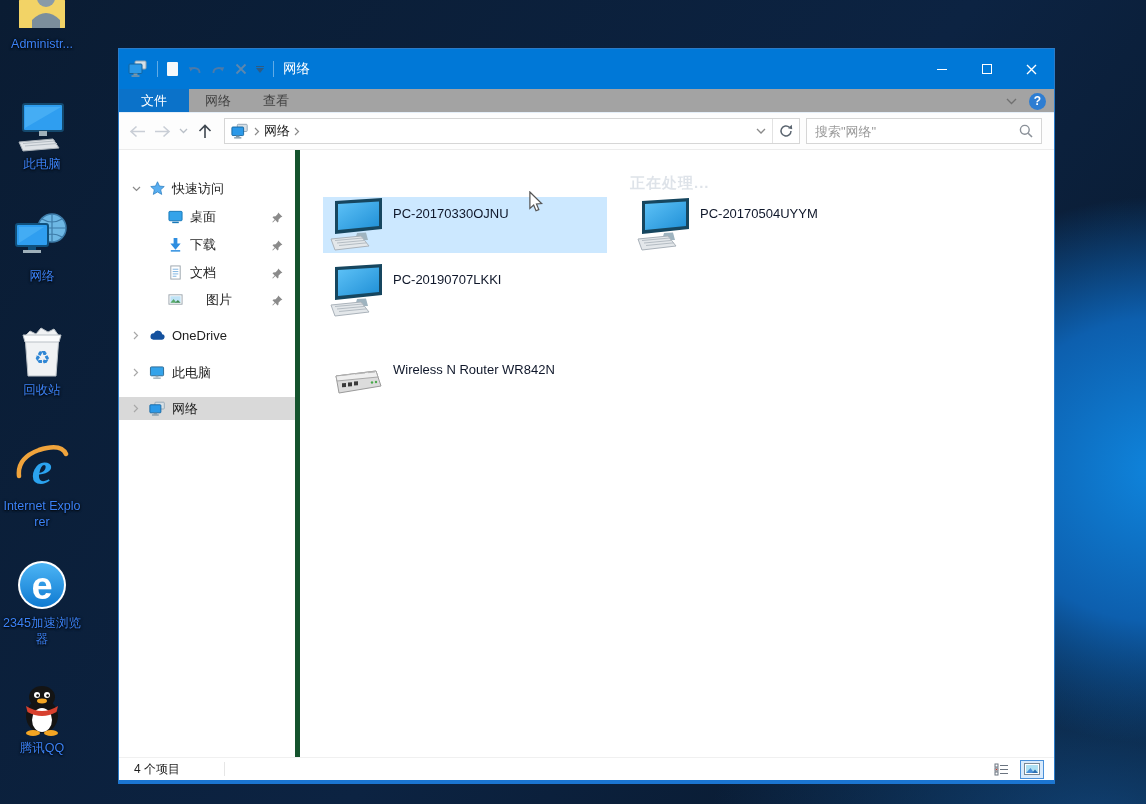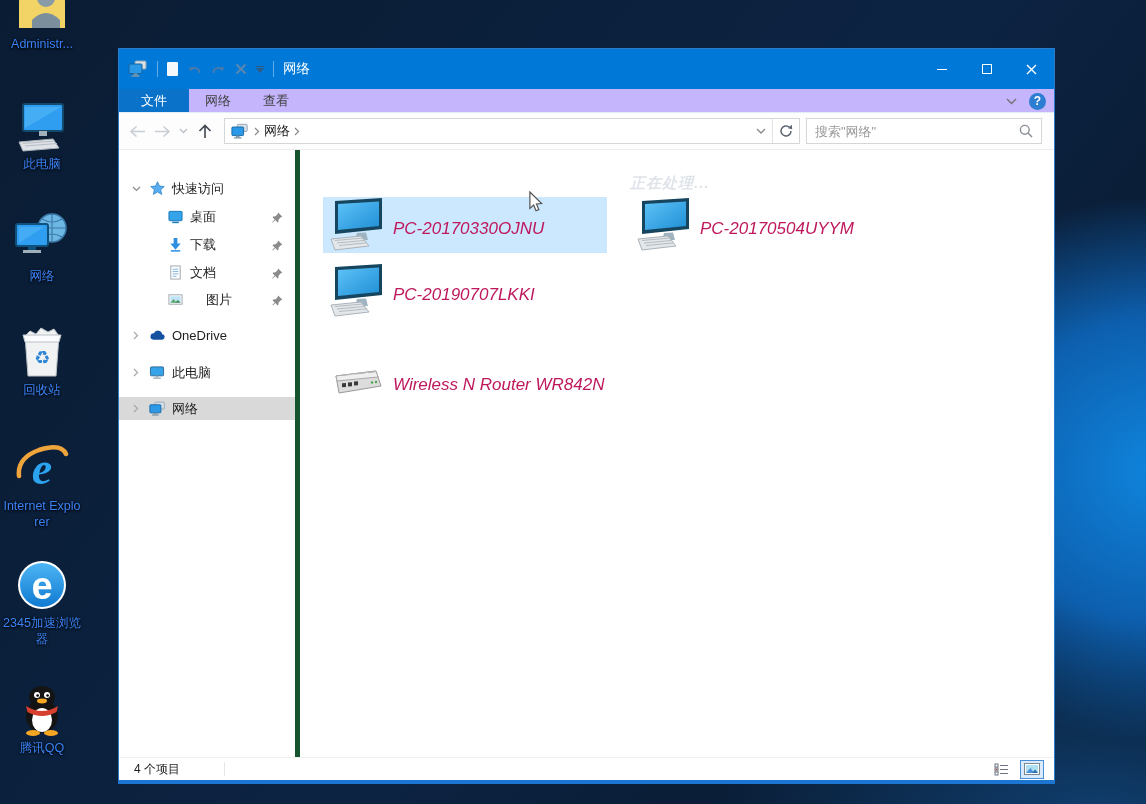--- a/index.html
+++ b/index.html
@@ -29,21 +29,21 @@
   .titlebar { height:40px; background:#0078d7; display:flex; align-items:center; color:#fff; flex:0 0 auto; }
   .qat { display:flex; align-items:center; gap:9px; padding-left:9px; }
   .qat-sep { width:1px; height:16px; background:rgba(255,255,255,.38); }
   .doc-ic { width:11px; height:14px; background:#f5f8fa; border-radius:1px; }
   .win-title { font-size:13.5px; margin-left:9px; }
   .caption-btns { margin-left:auto; display:flex; height:100%; }
   .cap-btn { width:45px; height:100%; display:flex; align-items:center; justify-content:center; }
   .min-glyph { width:10px; height:1px; background:#fff; }
   .max-glyph { width:10px; height:10px; border:1px solid #fff; }
 
-  .tabrow { height:24px; background:#c4b5fd; display:flex; align-items:stretch; border-bottom:1px solid #e4eef8; flex:0 0 auto; position:relative; }
+  .tabrow { height:24px; background:#a3a3a3; display:flex; align-items:stretch; border-bottom:1px solid #e4eef8; flex:0 0 auto; position:relative; }
   .tab { padding:0 16px; font-size:13px; color:#444; display:flex; align-items:center; }
   .tab.active { background:#0b72c9; color:#fff; padding:0 22px; }
   .ribbon-right { position:absolute; right:8px; top:0; height:24px; display:flex; align-items:center; gap:12px; }
   .help-btn { width:17px; height:17px; border-radius:50%; background:#2d7dd2; color:#fff; font-size:12px; font-weight:bold;
               display:flex; align-items:center; justify-content:center; }
 
   .addr-row { height:37px; background:#fdfdfd; display:flex; align-items:center; padding:0 12px 0 10px;
               border-bottom:1px solid #ececec; flex:0 0 auto; gap:6px; }
   .nav-arrows { display:flex; align-items:center; gap:8px; margin-right:6px; }
   .addr-box { flex:1; height:26px; border:1px solid #d6d6d6; background:#fff; display:flex; align-items:center; padding-left:6px; }
@@ -62,29 +62,29 @@
   .nav-row.selected { background:#d9d9d9; }
   .nv-chev { width:14px; margin-left:10px; display:flex; justify-content:center; }
   .nv-ic { width:18px; margin-left:5px; display:flex; justify-content:center; }
   .nv-label { margin-left:6px; white-space:nowrap; }
   .nav-row.child { padding-left:47px; }
   .nav-row.child .nv-ic { margin-left:0; }
   .pin { position:absolute; right:12px; top:6px; }
   .nr-qa { top:27px; } .nr-desktop { top:55px; } .nr-down { top:83px; } .nr-docs { top:111px; } .nr-pics { top:138px;gap:16px; }
   .nr-od { top:174px; } .nr-pc { top:211px; } .nr-net { top:247px; }
 
-  .main-pane { position:absolute; left:181px; top:0; right:0; bottom:0; background:#fff; overflow:hidden;font-style:italic; }
+  .main-pane { position:absolute; left:181px; top:0; right:0; bottom:0; background:#fff; overflow:hidden; }
   .grp { position:absolute; left:8px; right:0; height:20px; display:flex; align-items:center; font-size:13.5px; color:#2b4a73; }
   .grp .rule { flex:1; height:1px; background:#e2e2e2; margin:0 14px 0 8px; }
   .grp-label { margin-left:5px; }
   .g1 { top:12px; } .g2 { top:179px; }
   .tile { position:absolute; width:284px; height:56px; display:flex; }
   .tile.selected { background:#cce8ff; }
   .tile-ic { width:70px; display:flex; align-items:center; justify-content:center; }
-  .tile-label { font-size:17px; color:#be185d; padding-top:22px; }
+  .tile-label { font-size:13px; color:#0f172a; padding-top:9px; }
   .t1 { left:23px; top:47px; } .t2 { left:330px; top:47px; } .t3 { left:23px; top:113px; }
   .t4 { left:23px; top:203px; height:58px; }
   .watermark { position:absolute; left:330px; top:24px; font-size:15px; font-weight:bold; letter-spacing:1px;
                color:#aab6c6; opacity:.38; }
   .cursor { position:absolute; left:228px; top:41px; }
 
   .statusbar { height:23px; border-top:1px solid #f0f0f0; display:flex; align-items:center; padding:0 10px 0 15px;
                font-size:12px; color:#1e1e1e; flex:0 0 auto; }
   .status-sep { width:1px; height:14px; background:#e6e6e6; margin-left:44px; }
   .view-btns { margin-left:auto; display:flex; gap:6px; }

